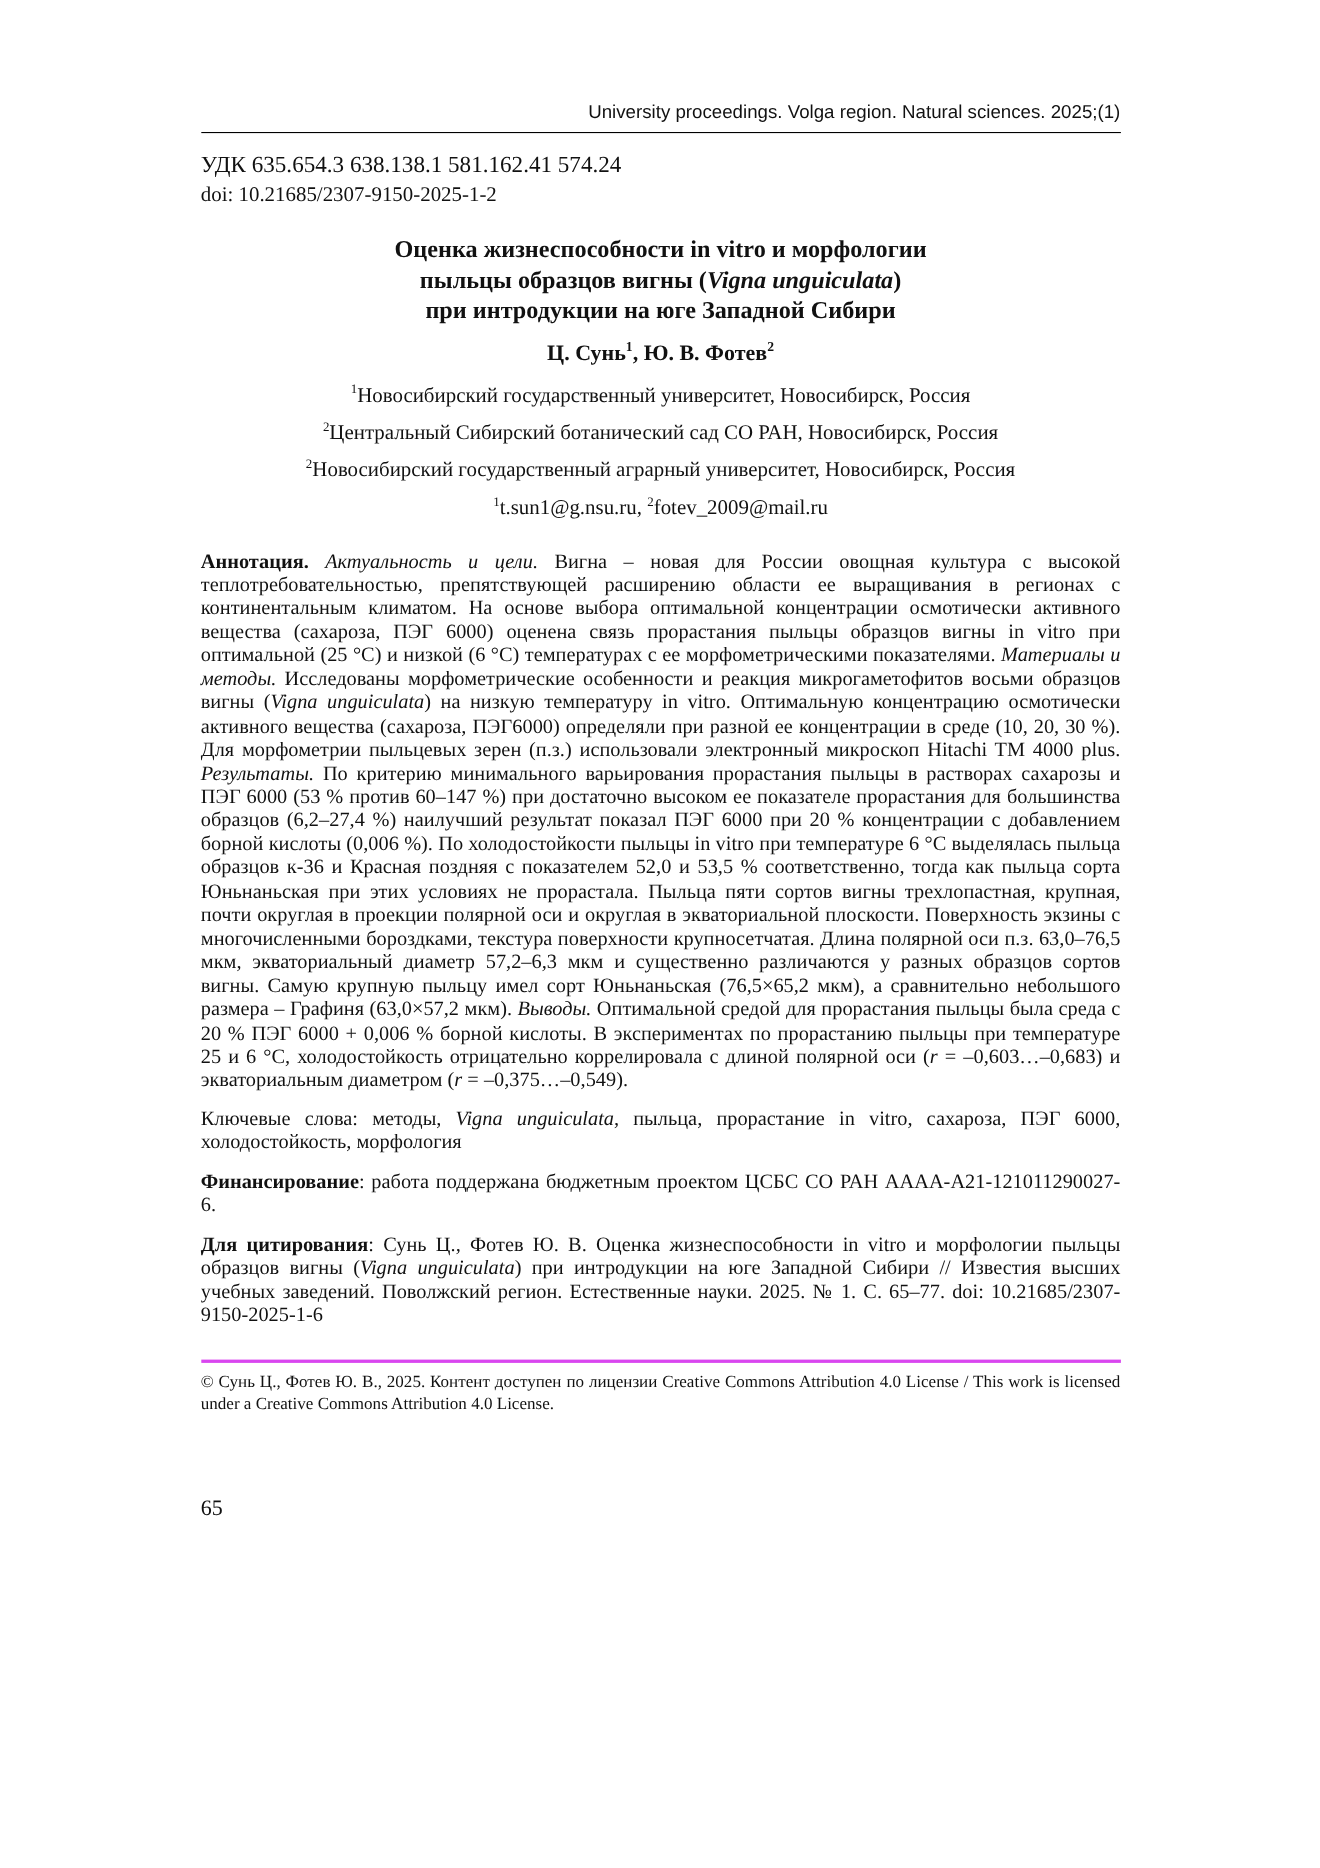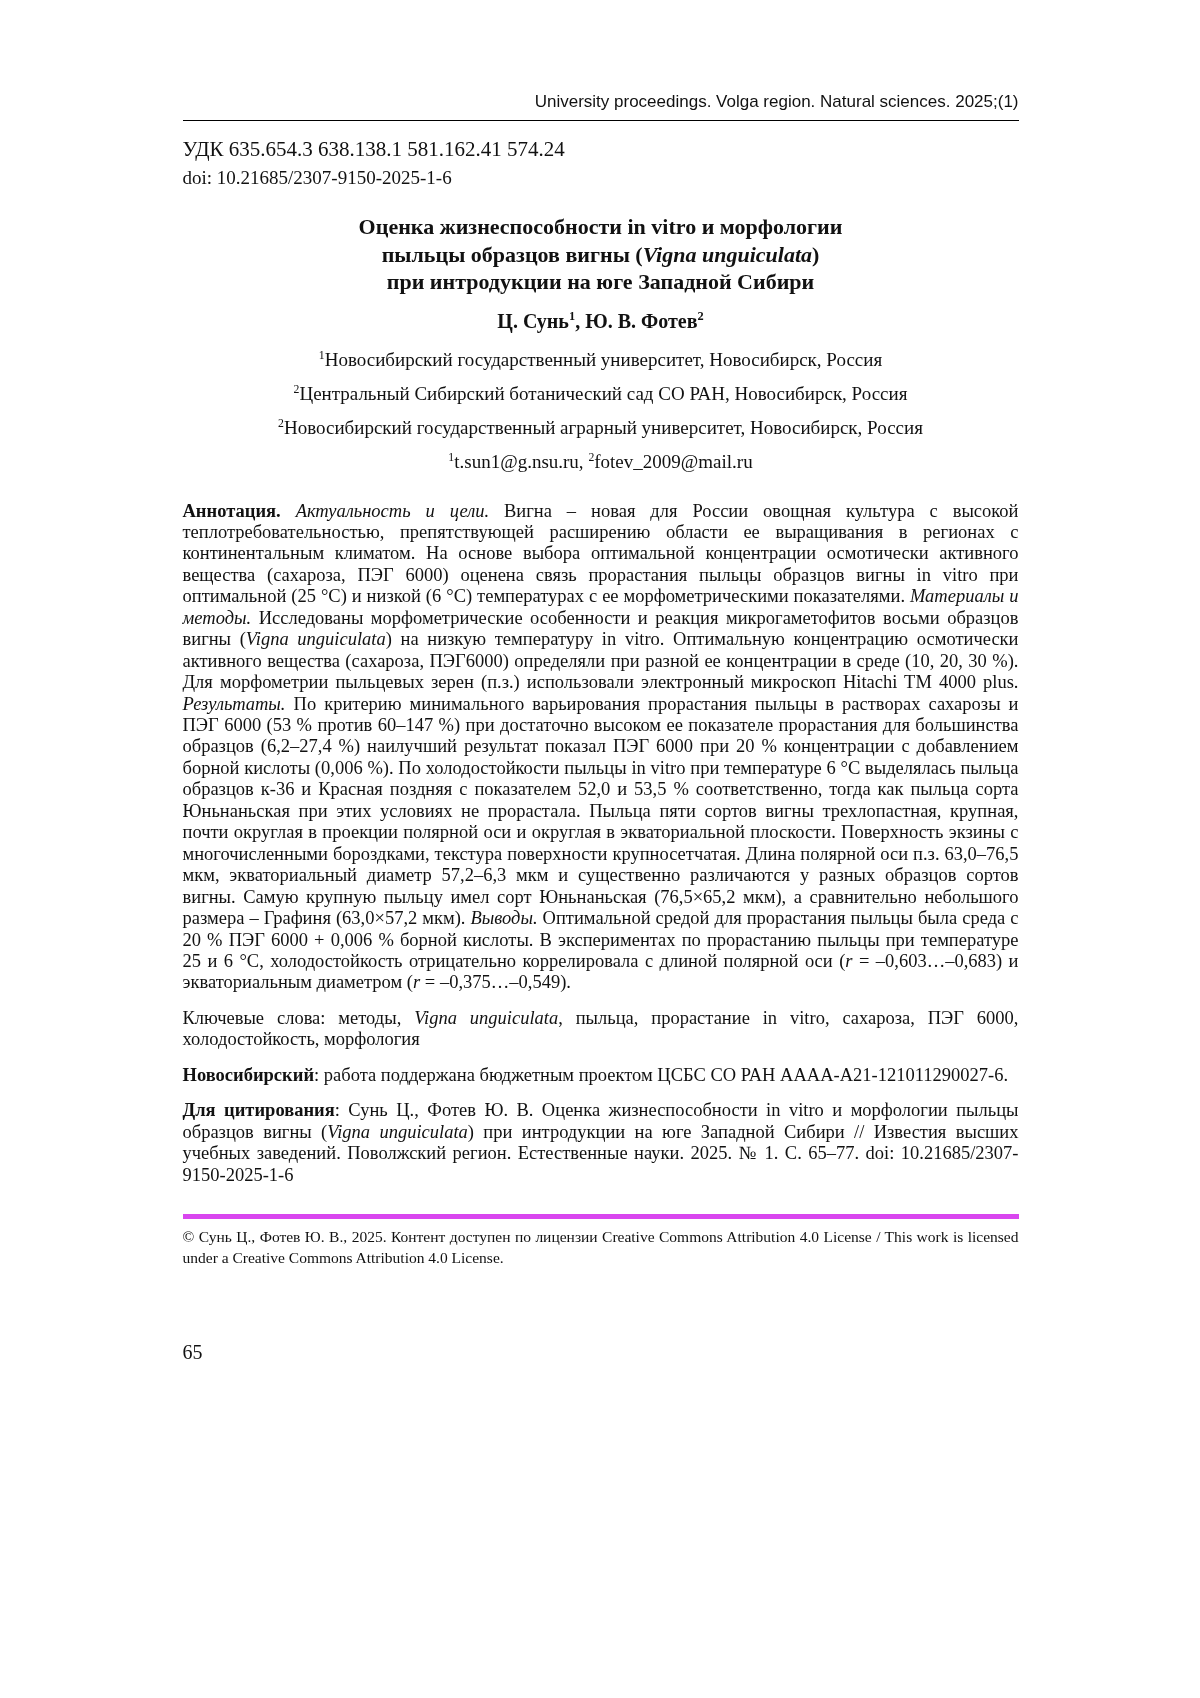--- a/index.html
+++ b/index.html
@@ -56,21 +56,21 @@
     line-height: 1.16;
     text-align: justify;
     margin: 0 0 14px 0;
   }
   .abstract { margin-top: 28px; }
   .citation { margin-bottom: 0; }
 
   sup { font-size: 0.62em; line-height: 0; vertical-align: super; }
 
   .footer {
-    border-top: 5px solid #d946ef;
+    border-top: 3px solid #d946ef;
     margin-top: 28px;
     padding-top: 8px;
   }
   .copyright {
     font-size: 15.5px;
     line-height: 1.35;
     text-align: justify;
     margin: 0;
   }
 
@@ -84,40 +84,40 @@
 <body>
 
 <div class="page">
   <div class="content">
 
     <div class="journal-header">
       <span>University proceedings. Volga region. Natural sciences. 2025;(1)</span>
     </div>
 
     <div class="udc">УДК 635.654.3 638.138.1 581.162.41 574.24</div>
-    <div class="doi">doi: 10.21685/2307-9150-2025-1-6</div>
+    <div class="doi">doi: 10.21685/2307-9150-2025-1-2</div>
 
     <h1 class="article-title">
       <span class="title-line"><span>Оценка жизнеспособности in vitro и морфологии</span></span>
       <span class="title-line"><span>пыльцы образцов вигны (</span><span style="font-style: italic;">Vigna unguiculata</span><span>)</span></span>
       <span class="title-line"><span>при интродукции на юге Западной Сибири</span></span>
     </h1>
 
     <div class="authors"><span>Ц. Сунь</span><sup>1</sup><span>, Ю. В. Фотев</span><sup>2</sup></div>
 
     <div class="affiliation"><sup>1</sup><span>Новосибирский государственный университет, Новосибирск, Россия</span></div>
     <div class="affiliation"><sup>2</sup><span>Центральный Сибирский ботанический сад СО РАН, Новосибирск, Россия</span></div>
     <div class="affiliation"><sup>2</sup><span>Новосибирский государственный аграрный университет, Новосибирск, Россия</span></div>
     <div class="affiliation emails"><sup>1</sup><span>t.sun1@g.nsu.ru, </span><sup>2</sup><span>fotev_2009@mail.ru</span></div>
 
     <p class="body-par abstract"><span style="font-weight: bold;">Аннотация.</span><span> </span><span style="font-style: italic;">Актуальность и цели.</span><span> Вигна – новая для России овощная культура с высокой теплотребовательностью, препятствующей расширению области ее выращивания в регионах с континентальным климатом. На основе выбора оптимальной концентрации осмотически активного вещества (сахароза, ПЭГ 6000) оценена связь прорастания пыльцы образцов вигны in vitro при оптимальной (25 °C) и низкой (6 °C) температурах с ее морфометрическими показателями. </span><span style="font-style: italic;">Материалы и методы.</span><span> Исследованы морфометрические особенности и реакция микрогаметофитов восьми образцов вигны (</span><span style="font-style: italic;">Vigna unguiculata</span><span>) на низкую температуру in vitro. Оптимальную концентрацию осмотически активного вещества (сахароза, ПЭГ6000) определяли при разной ее концентрации в среде (10, 20, 30 %). Для морфометрии пыльцевых зерен (п.з.) использовали электронный микроскоп Hitachi TM 4000 plus. </span><span style="font-style: italic;">Результаты.</span><span> По критерию минимального варьирования прорастания пыльцы в растворах сахарозы и ПЭГ 6000 (53 % против 60–147 %) при достаточно высоком ее показателе прорастания для большинства образцов (6,2–27,4 %) наилучший результат показал ПЭГ 6000 при 20 % концентрации с добавлением борной кислоты (0,006 %). По холодостойкости пыльцы in vitro при температуре 6 °C выделялась пыльца образцов к-36 и Красная поздняя с показателем 52,0 и 53,5 % соответственно, тогда как пыльца сорта Юньнаньская при этих условиях не прорастала. Пыльца пяти сортов вигны трехлопастная, крупная, почти округлая в проекции полярной оси и округлая в экваториальной плоскости. Поверхность экзины с многочисленными бороздками, текстура поверхности крупносетчатая. Длина полярной оси п.з. 63,0–76,5 мкм, экваториальный диаметр 57,2–6,3 мкм и существенно различаются у разных образцов сортов вигны. Самую крупную пыльцу имел сорт Юньнаньская (76,5×65,2 мкм), а сравнительно небольшого размера – Графиня (63,0×57,2 мкм). </span><span style="font-style: italic;">Выводы.</span><span> Оптимальной средой для прорастания пыльцы была среда с 20 % ПЭГ 6000 + 0,006 % борной кислоты. В экспериментах по прорастанию пыльцы при температуре 25 и 6 °C, холодостойкость отрицательно коррелировала с длиной полярной оси (</span><span style="font-style: italic;">r</span><span> = –0,603…–0,683) и экваториальным диаметром (</span><span style="font-style: italic;">r</span><span> = –0,375…–0,549).</span></p>
 
     <p class="body-par"><span style="font-weight: normal;">Ключевые слова</span><span>: методы, </span><span style="font-style: italic;">Vigna unguiculata</span><span>, пыльца, прорастание in vitro, сахароза, ПЭГ 6000, холодостойкость, морфология</span></p>
 
-    <p class="body-par"><span style="font-weight: bold;">Новосибирский</span><span>: работа поддержана бюджетным проектом ЦСБС СО РАН АААА-А21-121011290027-6.</span></p>
+    <p class="body-par"><span style="font-weight: bold;">Финансирование</span><span>: работа поддержана бюджетным проектом ЦСБС СО РАН АААА-А21-121011290027-6.</span></p>
 
     <p class="body-par citation"><span style="font-weight: bold;">Для цитирования</span><span>: Сунь Ц., Фотев Ю. В. Оценка жизнеспособности in vitro и морфологии пыльцы образцов вигны (</span><span style="font-style: italic;">Vigna unguiculata</span><span>) при интродукции на юге Западной Сибири // Известия высших учебных заведений. Поволжский регион. Естественные науки. 2025. № 1. С. 65–77. doi: 10.21685/2307-9150-2025-1-6</span></p>
 
     <div class="footer">
       <p class="copyright">© Сунь Ц., Фотев Ю. В., 2025. Контент доступен по лицензии Creative Commons Attribution 4.0 License / This work is licensed under a Creative Commons Attribution 4.0 License.</p>
     </div>
 
     <div class="page-number">65</div>
 
   </div>

